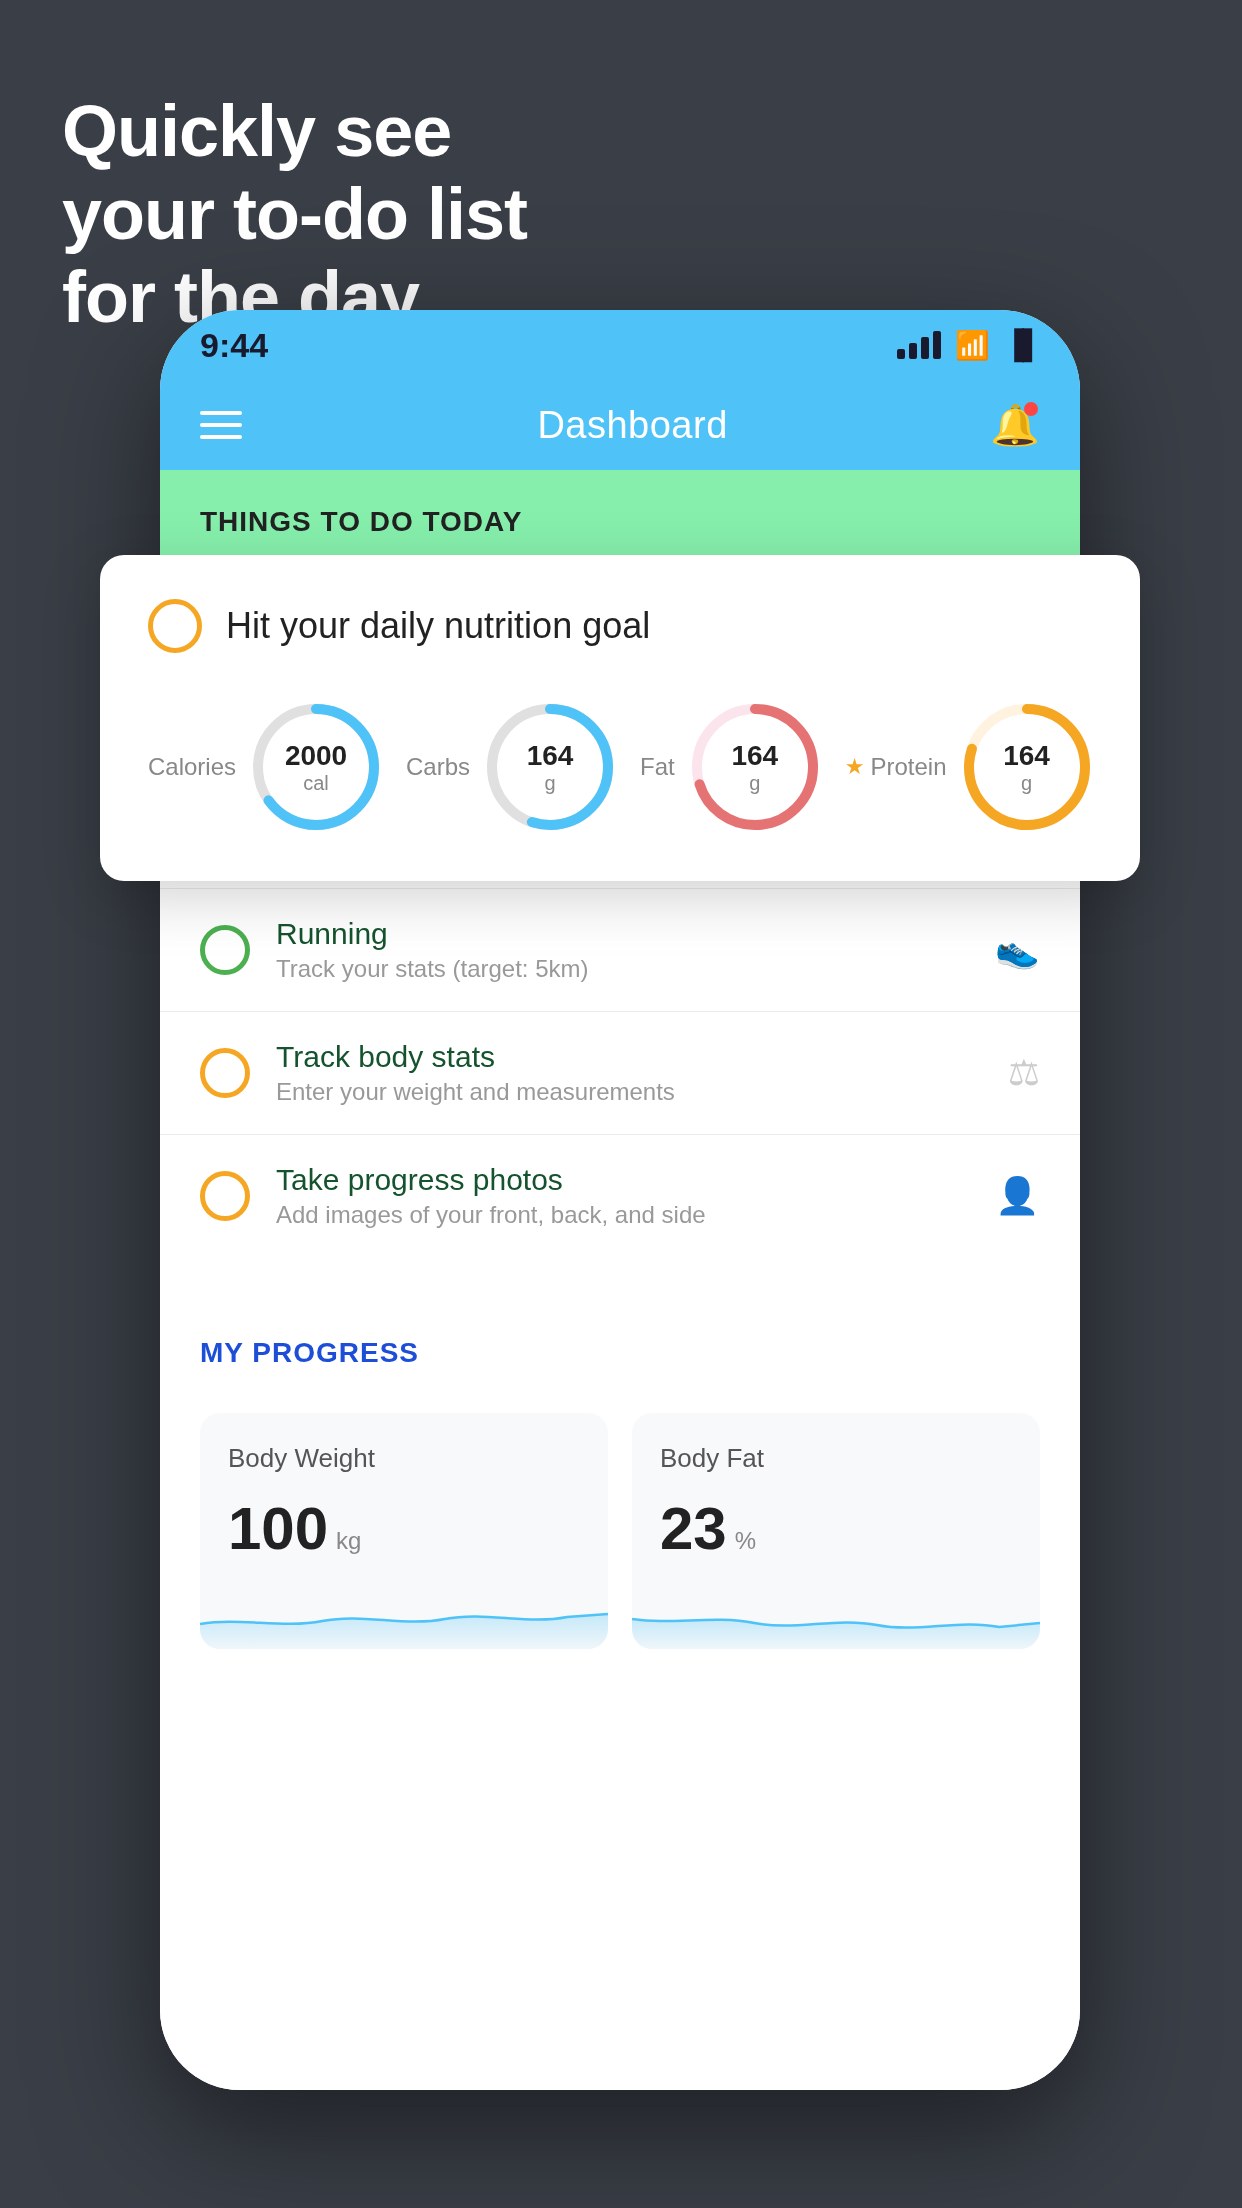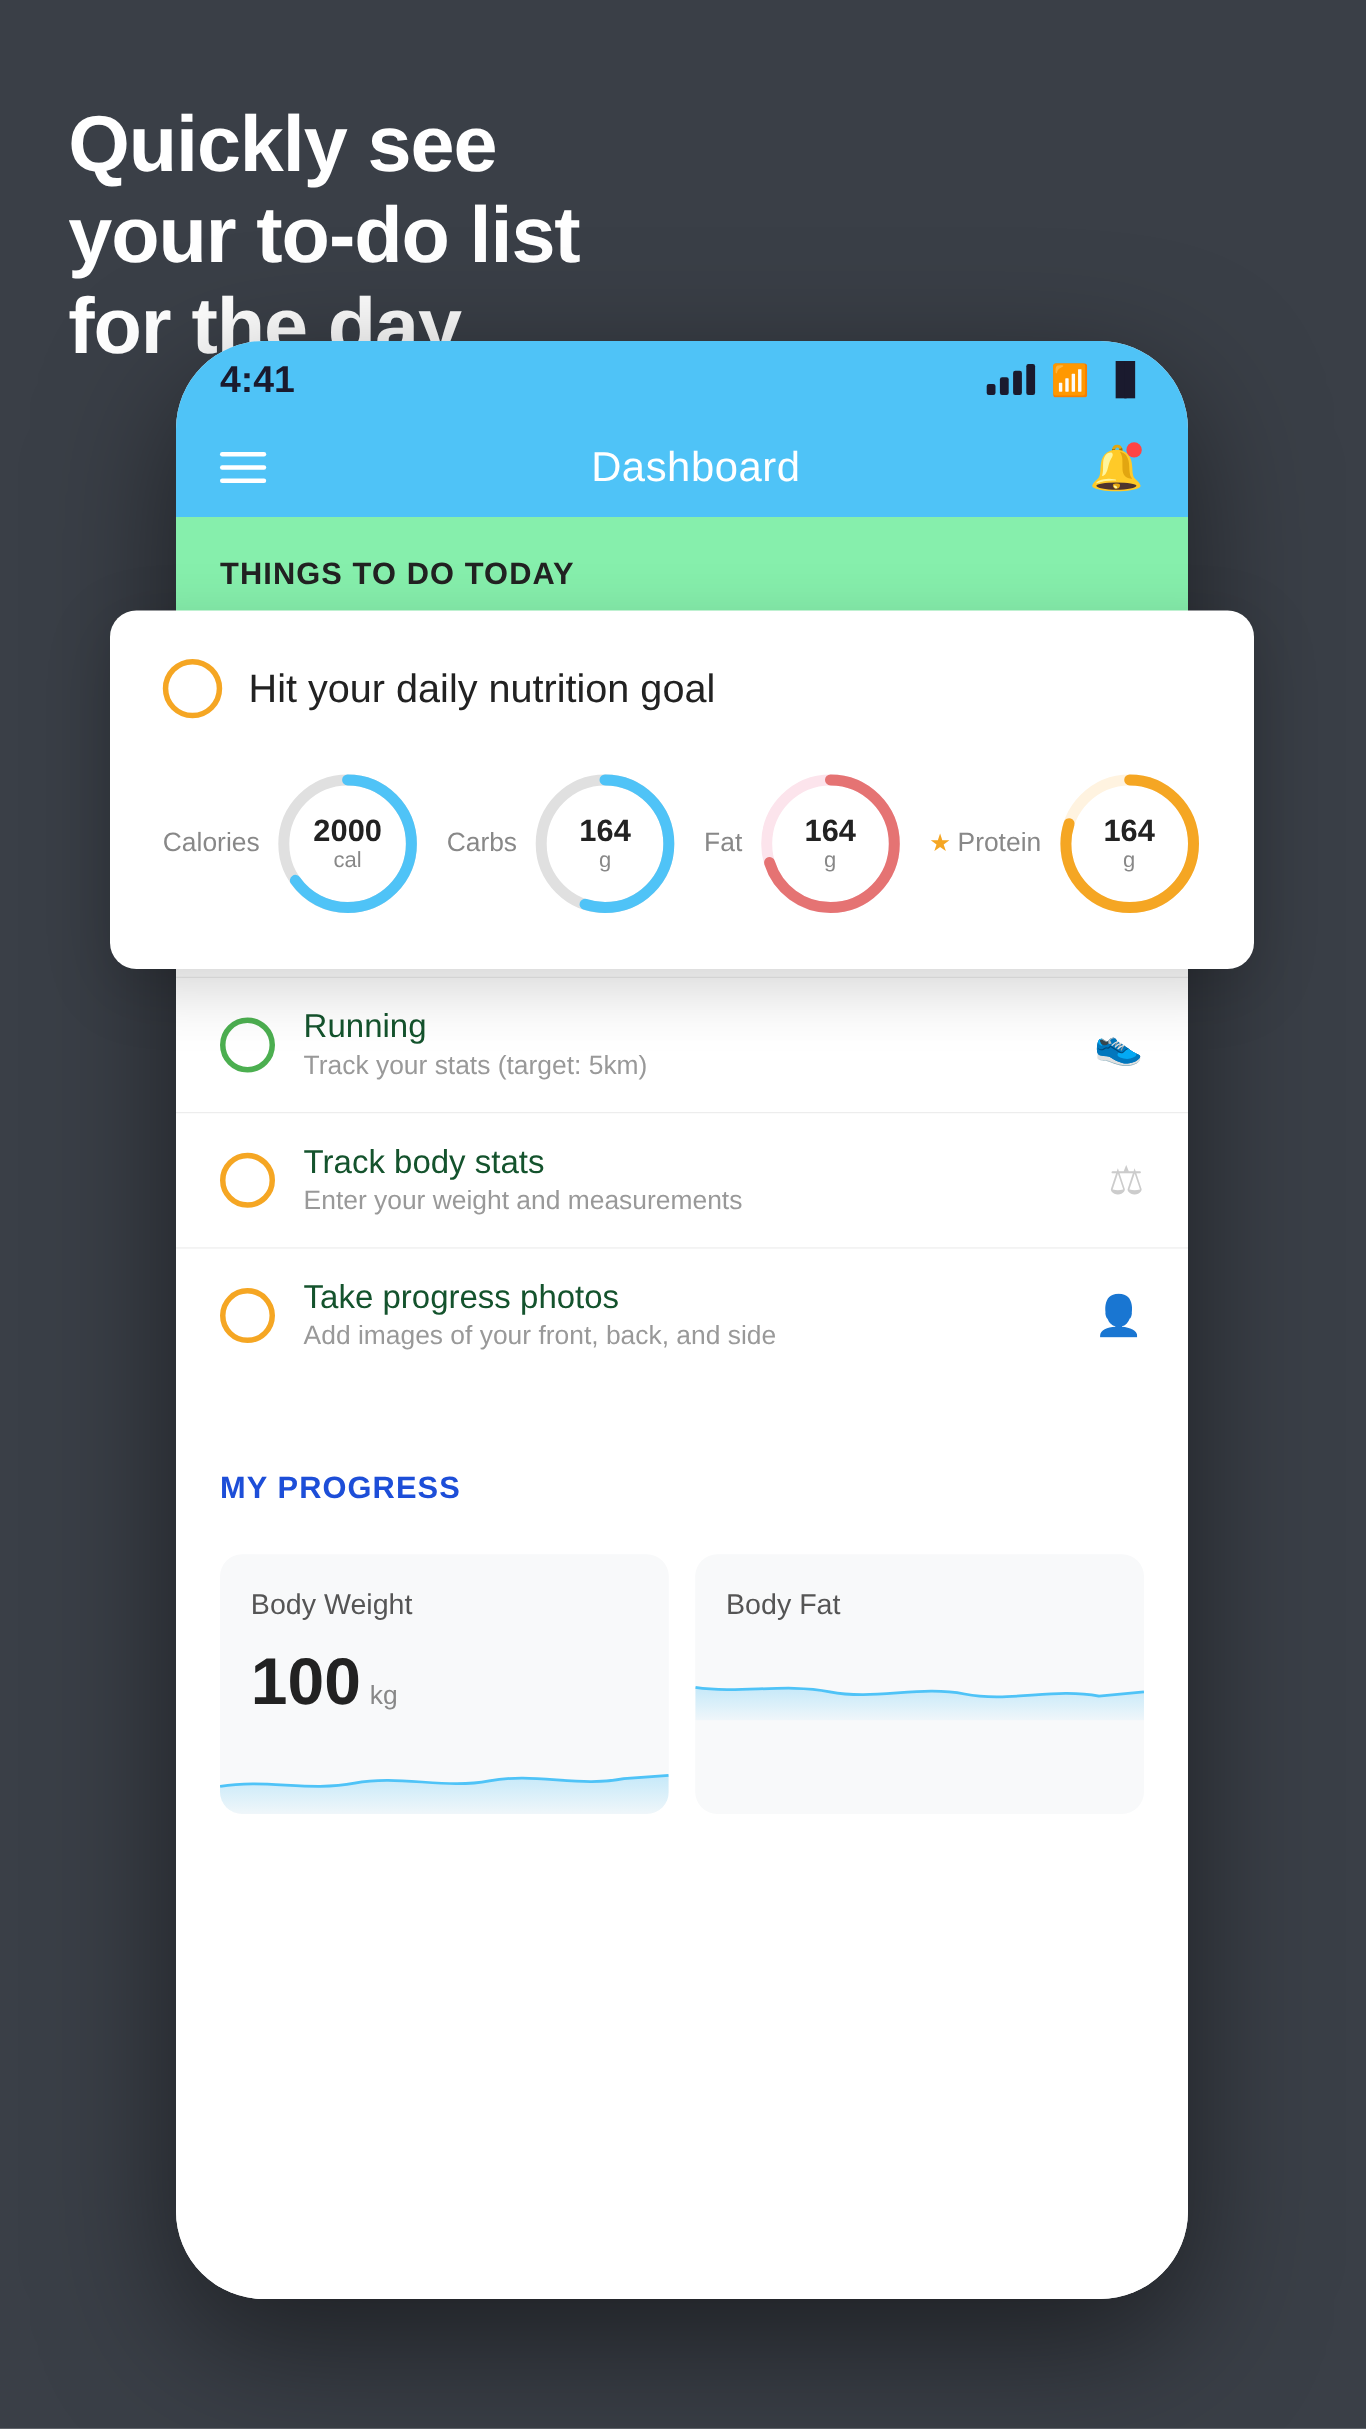--- a/index.html
+++ b/index.html
@@ -324,21 +324,21 @@
 
 <div class="headline">
   <div>Quickly see</div>
   <div>your to-do list</div>
   <div>for the day.</div>
 </div>
 
 <div class="phone">
 
   <div class="status-bar">
-    <span class="status-time">4:41</span>
+    <span class="status-time">9:44</span>
     <div class="status-icons">
       <div class="signal-bars">
         <div class="signal-bar" style="height:10px"></div>
         <div class="signal-bar" style="height:16px"></div>
         <div class="signal-bar" style="height:22px"></div>
         <div class="signal-bar" style="height:28px"></div>
       </div>
       <span class="wifi-icon">📶</span>
       <span style="font-size:28px; color:#1a1a2e; font-weight:700; letter-spacing:-2px;">▐▌</span>
     </div>
@@ -406,20 +406,24 @@
                   <stop offset="100%" stop-color="#4fc3f7" stop-opacity="0.05"></stop>
                 </linearGradient>
               </defs>
               <path d="M0,45 C30,38 60,50 90,42 C120,34 150,48 180,40 C210,32 240,46 270,38 L300,35 L300,70 L0,70 Z" fill="url(#waveGrad1)"></path>
               <path d="M0,45 C30,38 60,50 90,42 C120,34 150,48 180,40 C210,32 240,46 270,38 L300,35" fill="none" stroke="#4fc3f7" stroke-width="2.5"></path>
             </svg>
           </div>
         </div>
         <div class="progress-card">
           <div class="progress-card-title">Body Fat</div>
+          <div class="progress-card-value">
+            <span class="progress-number">23</span>
+            <span class="progress-unit">%</span>
+          </div>
           <div class="wave-chart">
             <svg viewBox="0 0 300 70" preserveAspectRatio="none">
               <defs>
                 <linearGradient id="waveGrad2" x1="0" y1="0" x2="0" y2="1">
                   <stop offset="0%" stop-color="#4fc3f7" stop-opacity="0.3"></stop>
                   <stop offset="100%" stop-color="#4fc3f7" stop-opacity="0.05"></stop>
                 </linearGradient>
               </defs>
               <path d="M0,40 C30,46 60,36 90,44 C120,52 150,38 180,46 C210,54 240,40 270,48 L300,44 L300,70 L0,70 Z" fill="url(#waveGrad2)"></path>
               <path d="M0,40 C30,46 60,36 90,44 C120,52 150,38 180,46 C210,54 240,40 270,48 L300,44" fill="none" stroke="#4fc3f7" stroke-width="2.5"></path>

